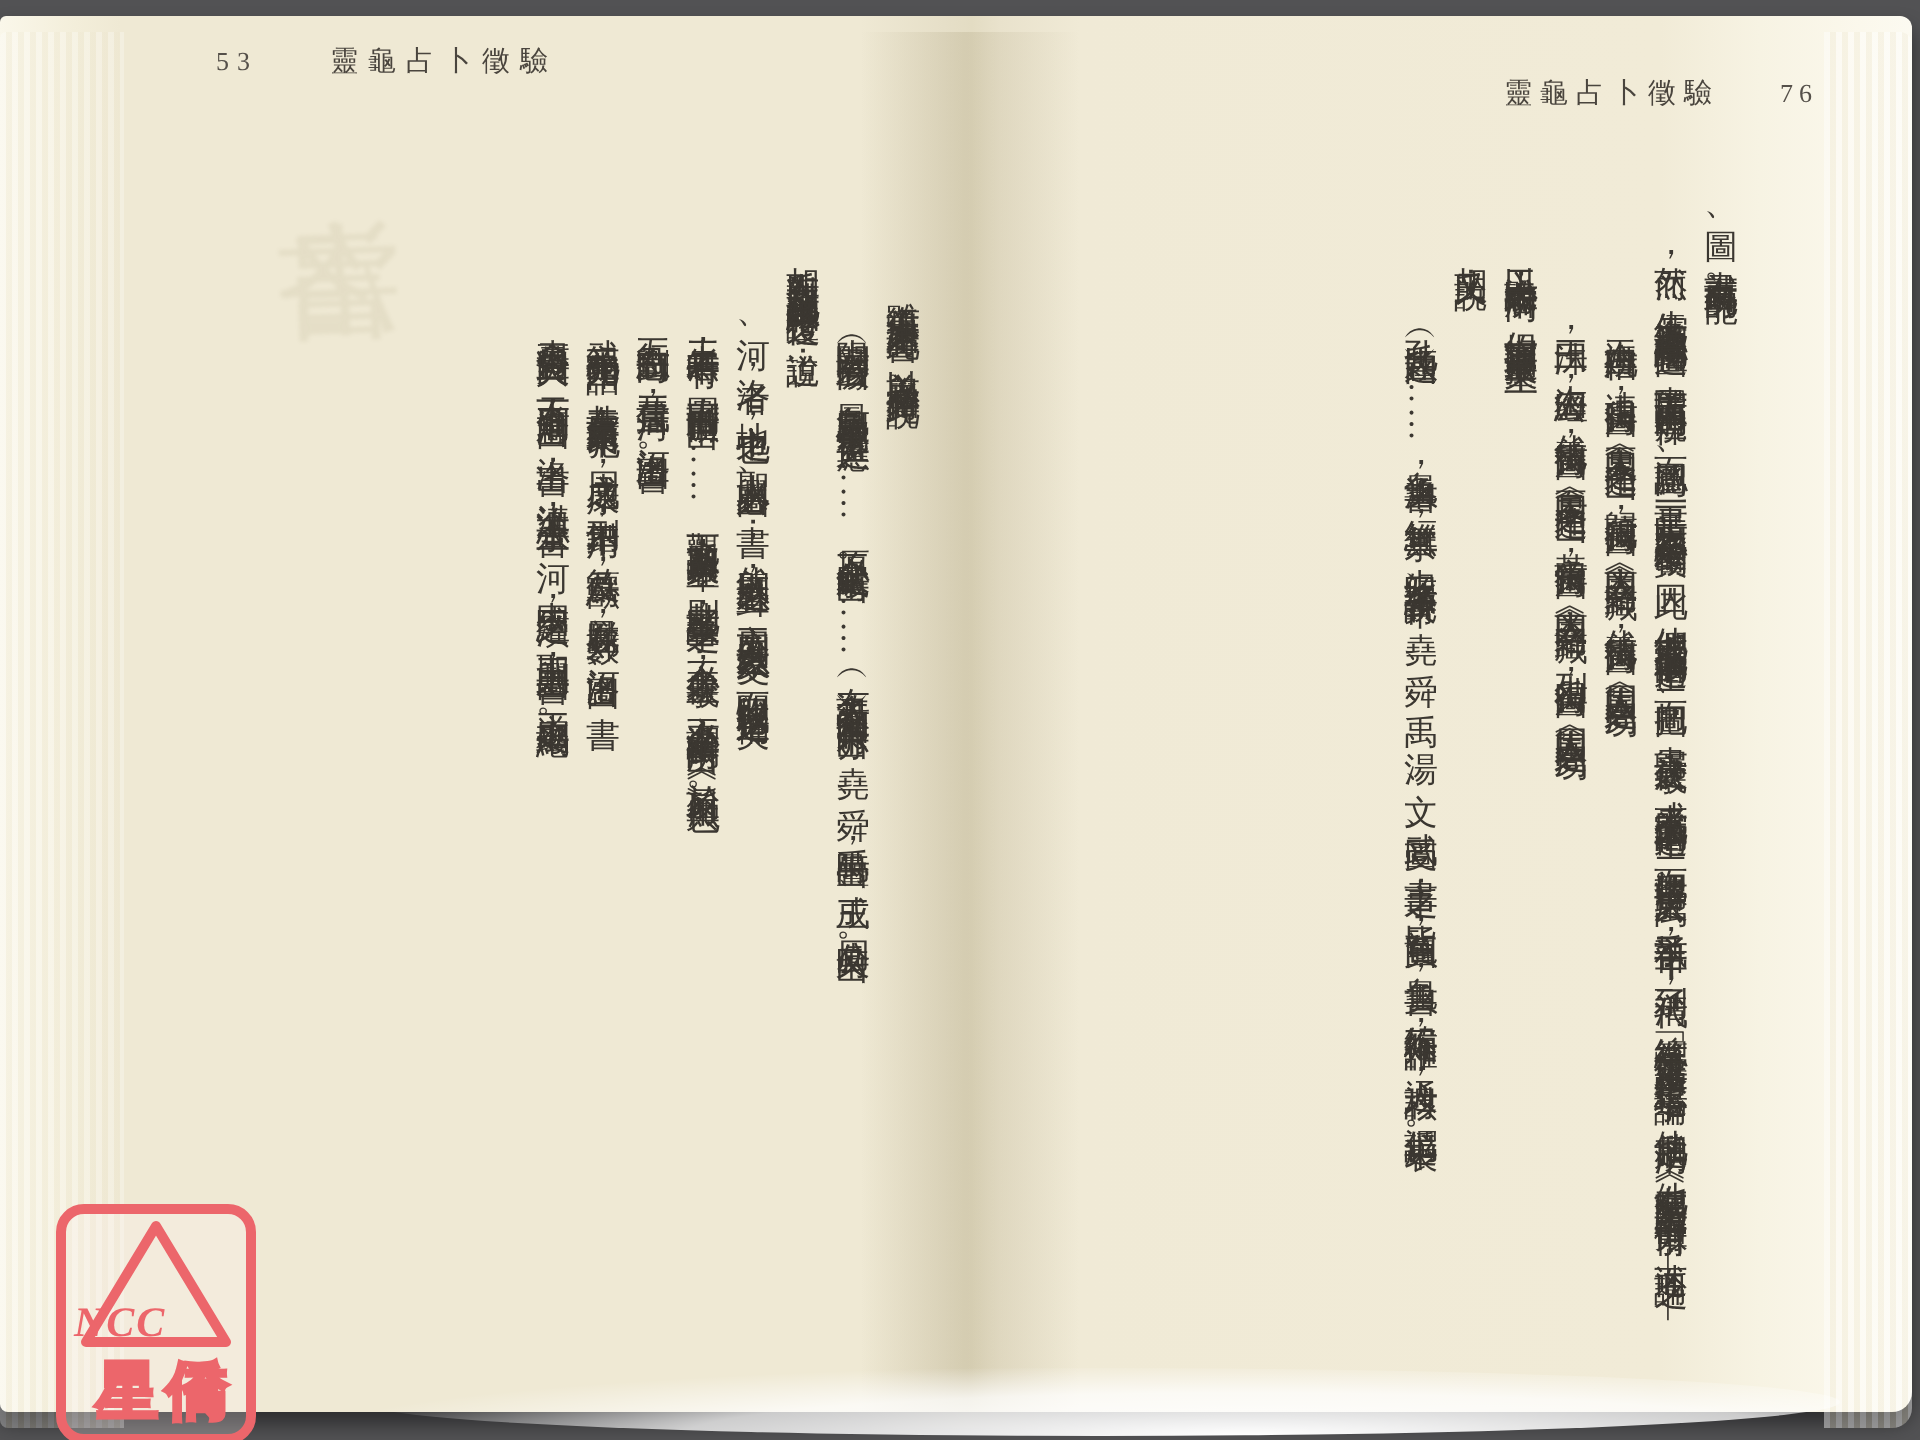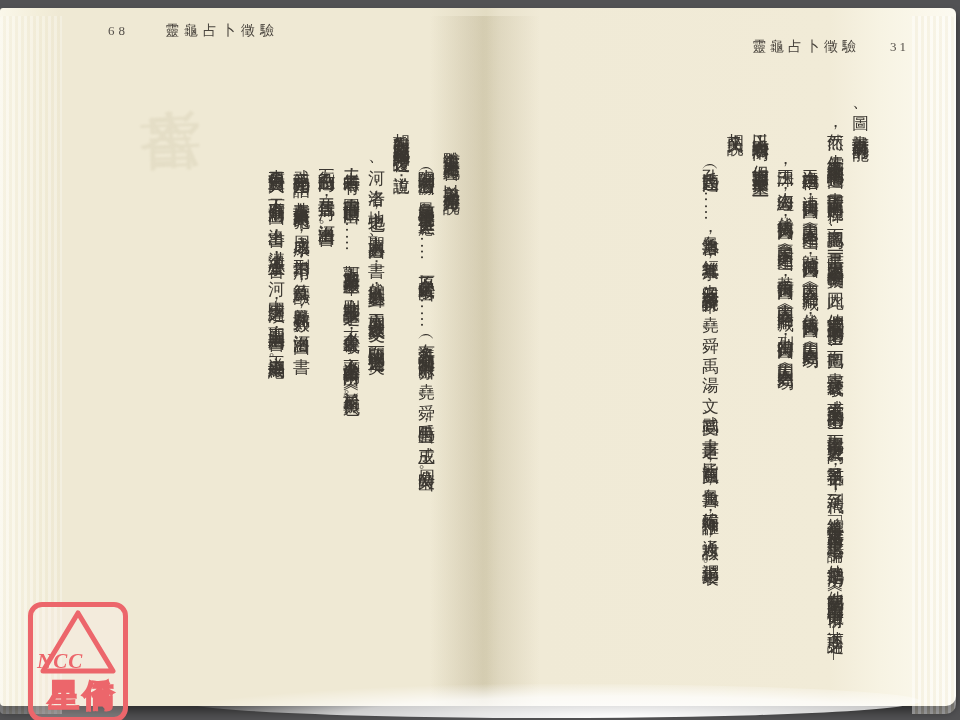--- a/index.html
+++ b/index.html
@@ -99,38 +99,38 @@
 
   <div class="book">
 
     <div class="gutter-shadow"></div>
     <div class="edge-left"></div>
     <div class="edge-right"></div>
     <div class="book-bottom-sheen"></div>
 
     <div>
       <div class="header header-left">
-        <span class="pagenum">68</span><span class="runtitle">靈龜占卜徵驗</span>
+        <span class="pagenum">53</span><span class="runtitle">靈龜占卜徵驗</span>
       </div>
       <div class="bleed">洛書</div>
       <div class="vtext vtext-left" id="left-text">
           <p class="quote cont">雖復前漢之末始有此書，以前學者必相傳此說。</p>
           <p class="quote">山陽閻君（若璩）曰：鳳鳥河圖皆爲帝王盛世之應。……原不必定伏羲時出。……（有許多人）不知河圖黃帝時亦出，堯、舜、禹時疊出，成王、周公時又出。</p>
           <p class="body">胡氏在對文獻記載加以詳細考證之後，說道：</p>
           <p class="quote">河、洛者，地之中也，聖人興必出圖、書；伏羲則之以畫卦，文王周公則之以系象爻，而開物成務之道備矣。</p>
           <p class="quote">上三者無時不有，圖書則曠世而一出，……觀下文系辭與四象並舉，則此實該三聖之事，不必專主伏羲，亦不必謂洛書禹時所出，於《易》無與也。</p>
           <p class="quote">五行志劉向曰：昔三代居三河，河洛出圖書。</p>
           <p class="quote">武帝紀元光元年詔曰：昔在唐虞畫象而民不犯，周之成康，刑錯不用，德及鳥獸，麟鳳在郊藪，河洛出圖、書。</p>
           <p class="quote">李尋傳對災異曰：天下有道則河出圖，洛出書；溝洫志谷永上言，河，中國之經瀆，聖王興則出圖書，王道廢則竭絕。</p>
         </div>
     </div>
 
     <div>
       <div class="header header-right">
-        <span class="runtitle">靈龜占卜徵驗</span><span class="pagenum">31</span>
+        <span class="runtitle">靈龜占卜徵驗</span><span class="pagenum">76</span>
       </div>
       <div class="vtext vtext-right" id="right-text">
           <p class="body cont">圖、書就有出現的可能。</p>
           <p class="body">然而，先儒大多總是認識不到這種圖、書隨聖人而出的「規律」，而認爲圖、書是一時一人之固定不變的寶物；因此，他們或者充當伏羲的衛道士，而把圖、書歸之於伏羲；或者充當大禹的衛道士，而把洛書歸之於大禹。爭執了千百年，到了清代，總算有位「大儒」出來折中平息了這場爭論，他就是胡渭；他在《易圖明辨》一書中旁徵博引，述而論之——</p>
           <p class="quote">玉海姚信曰：連山氏得河圖，夏人因之曰《連山》；歸藏氏得河圖，商人因之曰《歸藏》；伏羲氏得河圖，周人因之曰《周易》。</p>
           <p class="quote">王洙曰，山海經云，伏羲氏得河圖，夏后因之曰《連山》；黃帝氏得河圖，商人因之曰《歸藏》；列山氏得河圖，周人因之曰《周易》。</p>
           <p class="body">以上二說雖有所不同，但均言河圖非只授某一聖王。</p>
           <p class="body">胡氏又說：</p>
           <p class="quote">孔氏（穎達）曰：……龜負洛書，經無其事，中候及諸緯多說黃帝、堯、舜、禹、湯、文、武受圖、書之事；皆云龍負圖，龜負書，緯候不知誰作，通人討核，謂僞起哀平。</p>
         </div>

